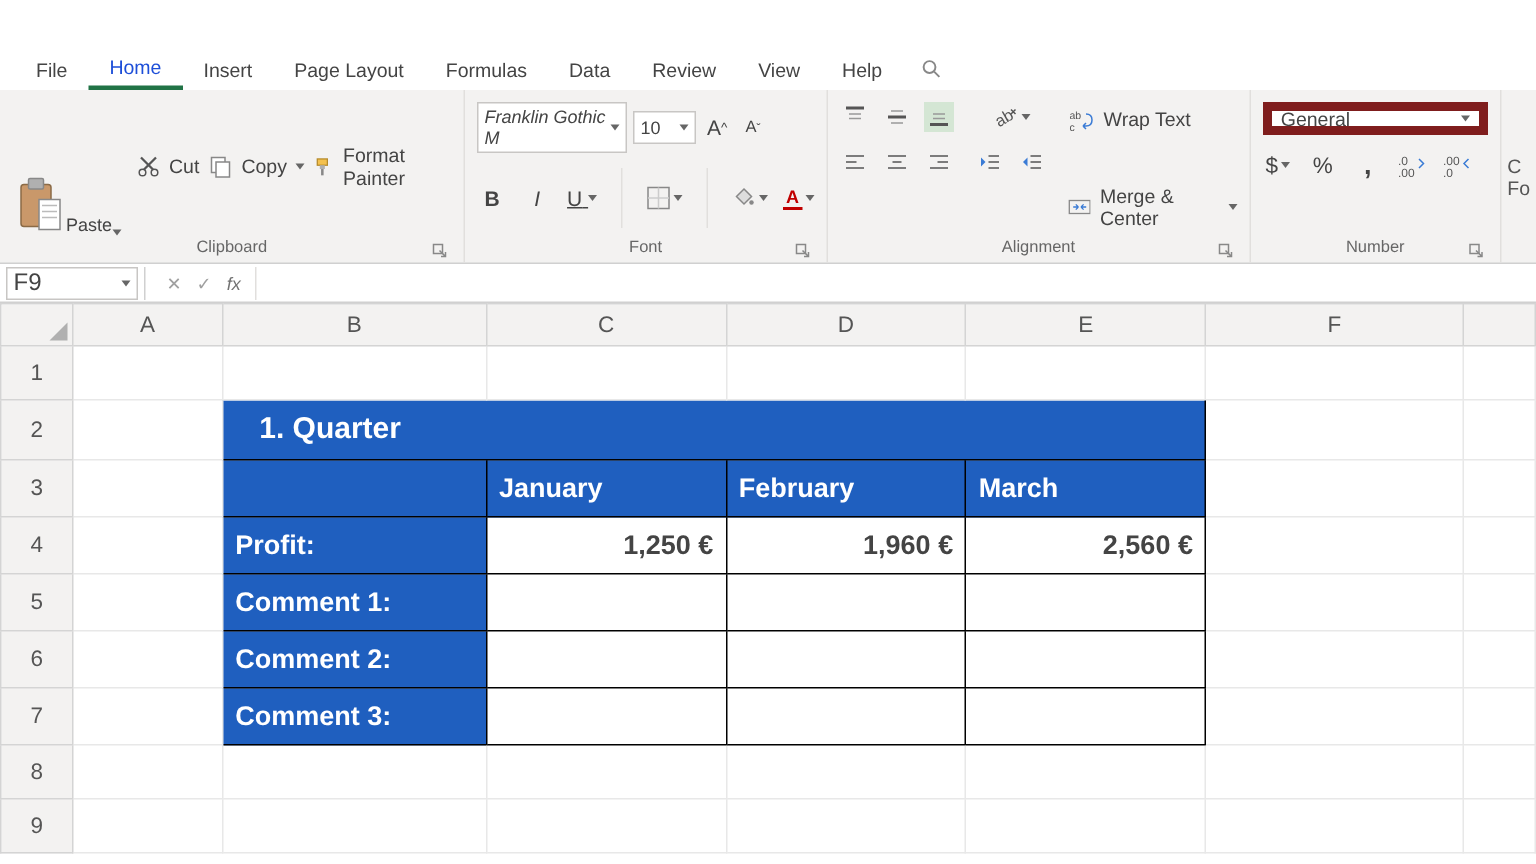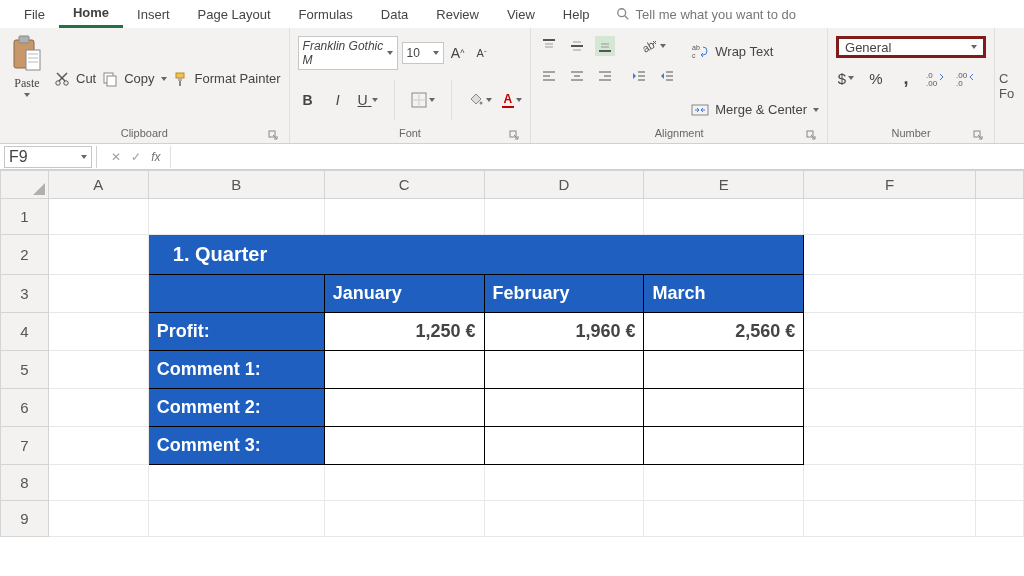--- a/index.html
+++ b/index.html
@@ -13,32 +13,33 @@
     height: 576px;
     overflow: hidden;
     user-select: none;
   }
   .ribbon-tabs {
     display: flex;
     align-items: center;
     height: 28px;
     background: #fff;
     padding-left: 10px;
+    margin-top: 32px;
   }
   .ribbon-tabs .tab {
     padding: 0 14px;
     height: 100%;
     display: flex;
     align-items: center;
     font-size: 13px;
     color: #444;
   }
   .ribbon-tabs .tab.active {
-    font-weight: 700;
-    color: #404040;
+    font-weight: 400;
+    color: #1d4ed8;
     border-bottom: 3px solid #217346;
   }
   .tellme {
     display: flex;
     align-items: center;
     color: #777;
     font-size: 13px;
     margin-left: 12px;
   }
   .tellme svg { margin-right: 6px; }
@@ -67,25 +68,24 @@
   .dlaunch {
     position: absolute;
     right: 2px;
     bottom: 2px;
     width: 12px;
     height: 12px;
     display:flex;align-items:center;justify-content:center;
   }
   .paste-col {
     display: flex;
-    flex-direction: column;
-    align-items: center;
+    flex-direction: row;
+    align-items: flex-end;
     justify-content: flex-start;
     padding: 2px 6px 0 2px;
-    font-family: Liberation Serif, serif;
   }
   .paste-col .label { font-size: 12px; margin-top:2px;}
   .clip-rows { display: flex; justify-content: center; gap: 6px; padding-left:4px;}
   .clip-rows .row { display: flex; align-items: center; gap: 6px; font-size: 13px;}
   .font-top { display: flex; align-items: center; gap: 4px; margin-bottom: 10px; padding-top:4px;}
   .fontname {
     width: 100px; height: 22px; border:1px solid #c8c6c4; background:#fff;
     font-size:12px; padding:16px 4px; display:flex; align-items:center; justify-content:space-between;font-style:italic;
   }
   .fontsize {
@@ -93,21 +93,21 @@
     font-size:12px; padding:0 4px; display:flex; align-items:center; justify-content:space-between;
   }
   .font-bot { display:flex; align-items:center; gap:10px; }
   .btn { display:flex; align-items:center; justify-content:center; min-width:20px; height:20px;}
   .align-col { display:flex; flex-direction:column; gap:10px; padding-top:4px; margin-right:14px;}
   .align-row { display:flex; gap:8px;}
   .wrap-col { display:flex; flex-direction:column; justify-content:space-around; padding-top:4px; gap:28px;}
   .wrap-item { display:flex; align-items:center; gap:6px; font-size:13px;}
   .num-top { padding-top:4px; margin-bottom:10px;}
   .numfmt {
-    width: 150px; height:22px; border:3px solid #7f1d1d; background:#fff;
+    width: 150px; height:22px; border:6px solid #7f1d1d; background:#fff;
     font-size:13px; padding:0 6px; display:flex; align-items:center; justify-content:space-between;
   }
   .num-bot { display:flex; align-items:center; gap:10px; font-size:14px;}
   .right-edge { display:flex; flex-direction:column; justify-content:center; padding:0 4px; color:#555; font-size:13px;}
   .formula-bar {
     height: 26px; background:#fff; border-bottom:1px solid #d0d0d0;
     display:flex; align-items:center;
   }
   .namebox {
     width: 88px; height:22px; margin-left:4px; border:1px solid #c8c6c4;
@@ -148,21 +148,20 @@
   <div class="tab">Formulas</div>
   <div class="tab">Data</div>
   <div class="tab">Review</div>
   <div class="tab">View</div>
   <div class="tab">Help</div>
   <div class="tellme">
     <svg width="14" height="14" viewBox="0 0 16 16">
         <circle cx="6.5" cy="6.5" r="4.5" fill="none" stroke="#888" stroke-width="1.5"></circle>
         <line x1="10" y1="10" x2="14" y2="14" stroke="#888" stroke-width="1.5"></line>
       </svg>
-    <span>Tell me what you want to do</span>
   </div>
 </div>
 
 <div class="ribbon">
 
   <div class="group">
     <div class="group-body">
       <div class="paste-col">
         <svg width="34" height="40" viewBox="0 0 34 40">
           <rect x="4" y="6" width="20" height="28" rx="2" fill="#c9986a" stroke="#8a6a46"></rect>

